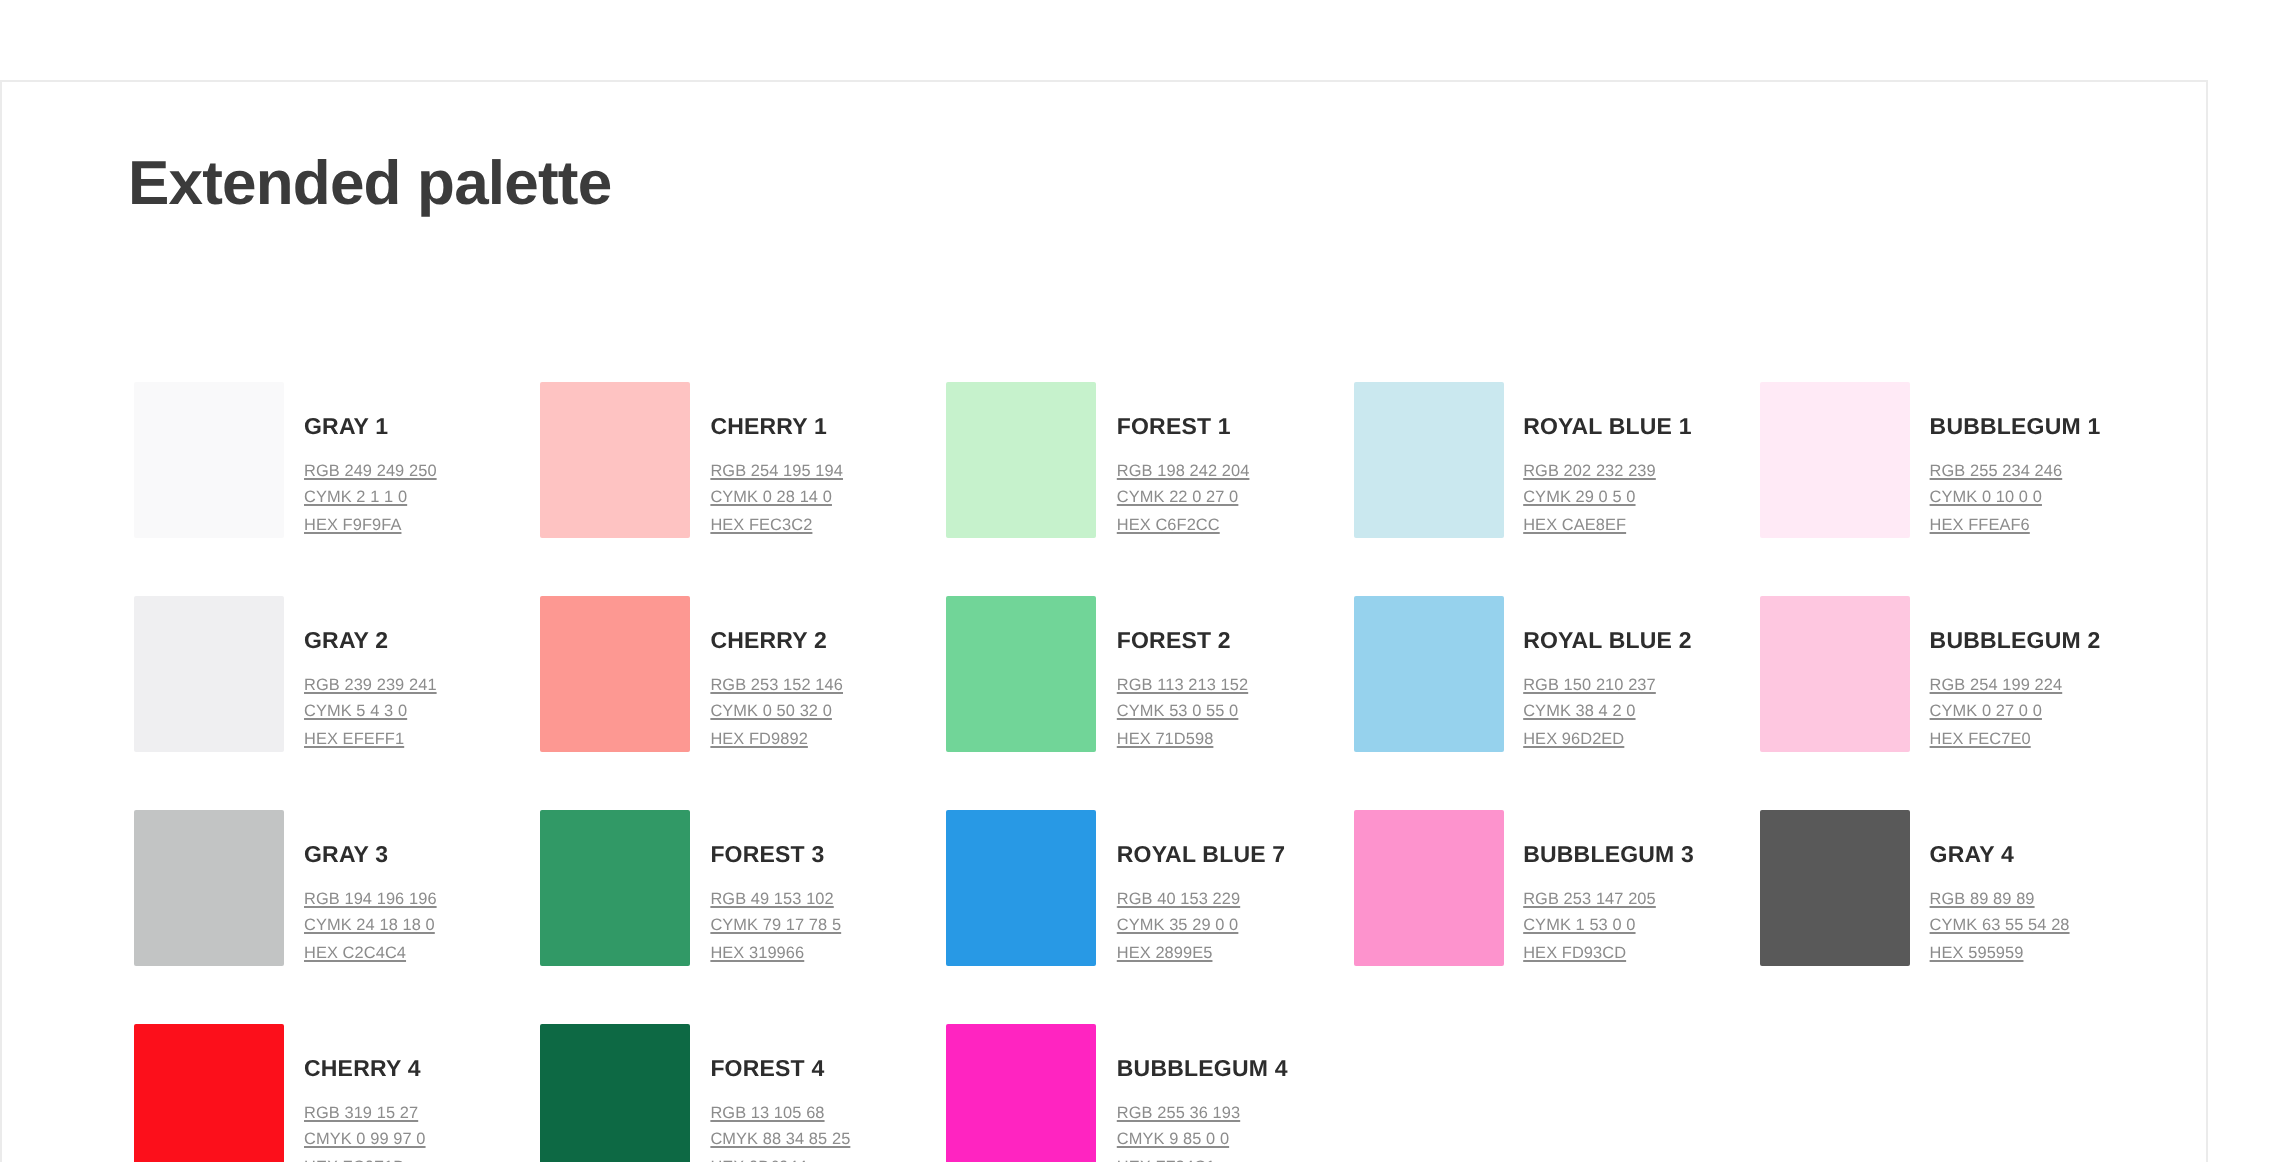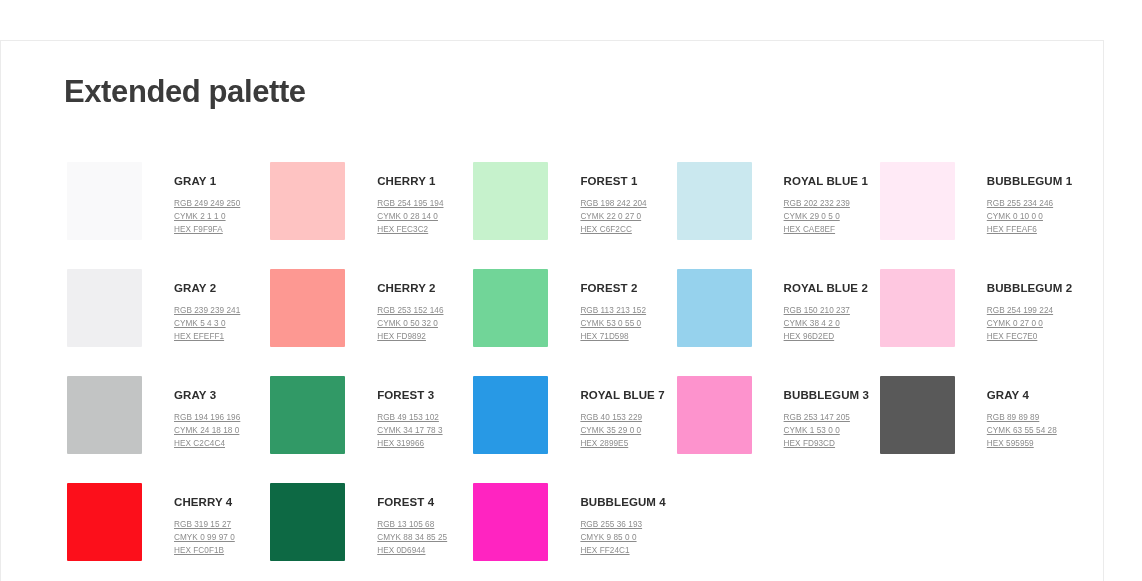--- a/index.html
+++ b/index.html
@@ -38,22 +38,22 @@
     top: 121px;
     width: 1016px;
     display: grid;
     grid-template-columns: repeat(5, 1fr);
     grid-auto-rows: 107px;
     column-gap: 0px;
     row-gap: 0px;
   }
   .swatch-cell {
     display: flex;
-    align-items: flex-start;
-    gap: 32px;
+    align-items: flex-end;
+    gap: 10px;
   }
   .swatch-chip {
     width: 75px;
     height: 78px;
     flex: 0 0 75px;
     border-radius: 1px;
   }
   .swatch-info {
     padding-top: 14px;
     min-width: 0;
@@ -181,21 +181,21 @@
           <div class="swatch-spec">RGB 194 196 196</div>
           <div class="swatch-spec">CYMK 24 18 18 0</div>
           <div class="swatch-spec">HEX C2C4C4</div>
         </div>
       </div>
       <div class="swatch-cell">
         <div class="swatch-chip" style="background: rgb(49, 153, 102);"></div>
         <div class="swatch-info">
           <div class="swatch-name">FOREST 3</div>
           <div class="swatch-spec">RGB 49 153 102</div>
-          <div class="swatch-spec">CYMK 34 17 78 3</div>
+          <div class="swatch-spec">CYMK 79 17 78 5</div>
           <div class="swatch-spec">HEX 319966</div>
         </div>
       </div>
       <div class="swatch-cell">
         <div class="swatch-chip" style="background: rgb(40, 153, 229);"></div>
         <div class="swatch-info">
           <div class="swatch-name">ROYAL BLUE 7</div>
           <div class="swatch-spec">RGB 40 153 229</div>
           <div class="swatch-spec">CYMK 35 29 0 0</div>
           <div class="swatch-spec">HEX 2899E5</div>

